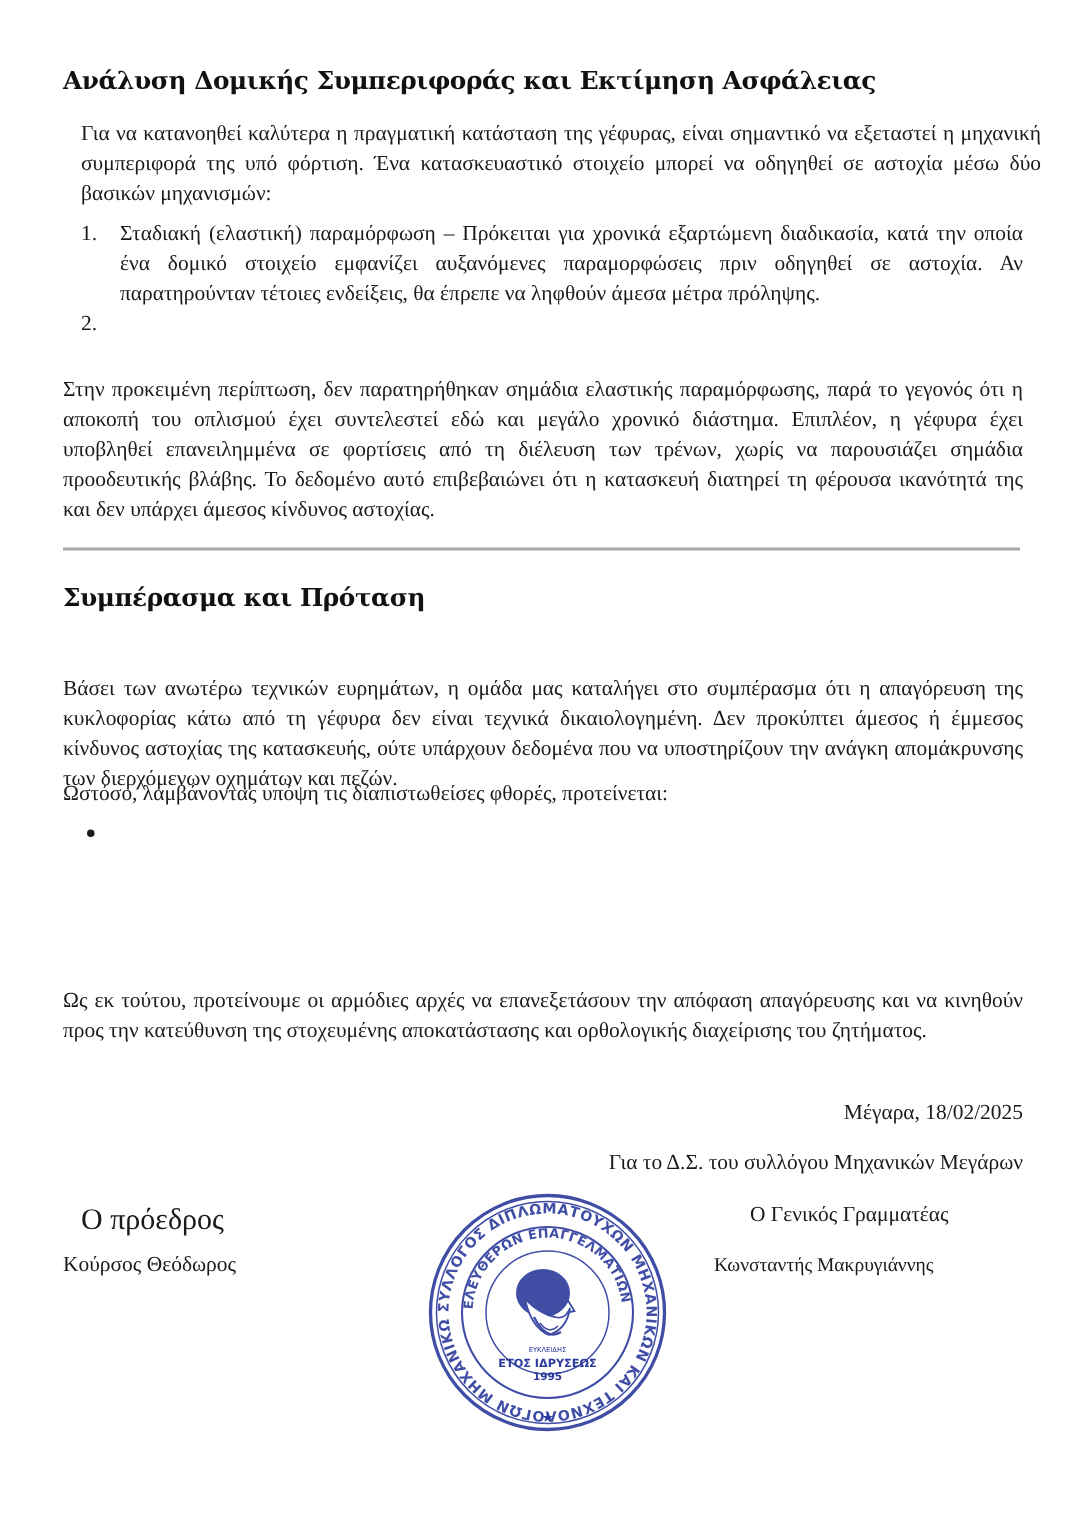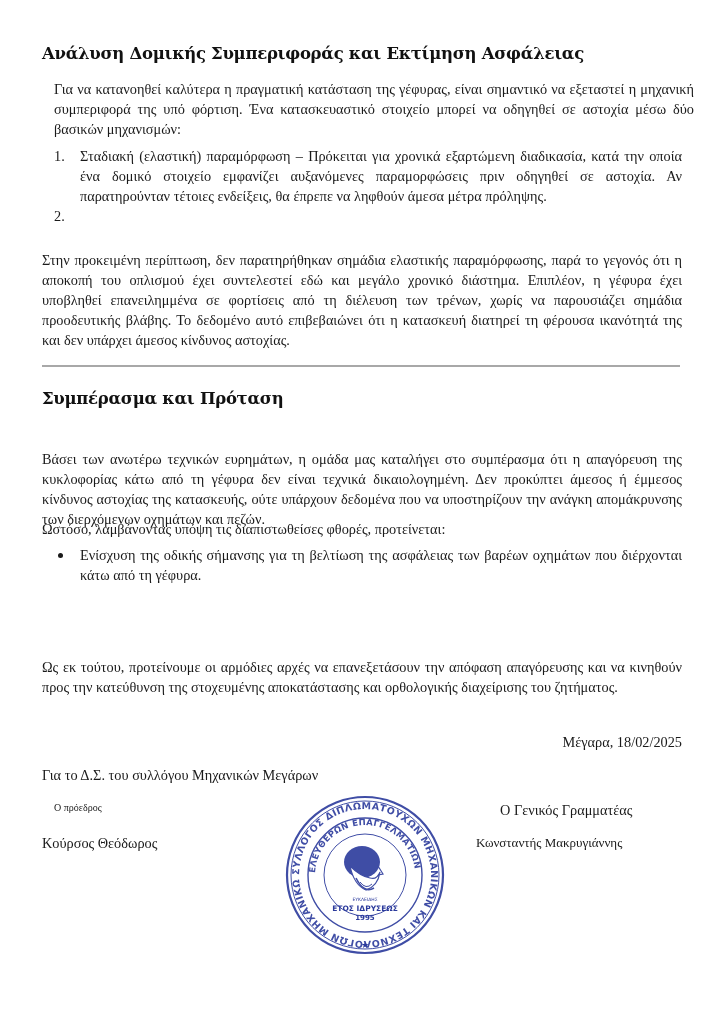--- a/index.html
+++ b/index.html
@@ -17,22 +17,22 @@
     .para2 { position: absolute; top: 250px; left: 0; width: 640px; }
     .divider { position: absolute; top: 365px; left: 0; width: 638px; height: 0; border-top: 2px solid #a8a8a8; }
     .sec2-title { position: absolute; top: 389px; left: 0; }
     .concl { position: absolute; top: 424px; left: 0; width: 640px; margin-top: 25px; }
     .however { position: absolute; top: 519px; left: 0; width: 640px; }
     ul.props { position: absolute; top: 545px; left: 0; width: 640px; margin: 0; padding: 0; list-style: none; }
     ul.props li { position: relative; padding-left: 38px; font-size: 14.3px; line-height: 20px; text-align: justify; }
     ul.props li .bullet { position: absolute; left: 16px; top: 8px; width: 5px; height: 5px; border-radius: 50%; background: #1a1a1a; }
     .closing { position: absolute; top: 657px; left: 0; width: 640px; }
     .place-date { position: absolute; top: 734px; left: 0; width: 640px; text-align: right; font-size: 14.3px; }
-    .board { position: absolute; top: 767px; left: 0; width: 640px; text-align: left; font-size: 14.3px; }
-    .sig-left-role { position: absolute; top: 802px; left: 12px; font-size: 10px; }
+    .board { position: absolute; top: 767px; left: 0; width: 640px; text-align: right; font-size: 14.3px; }
+    .sig-left-role { position: absolute; top: 802px; left: 12px; font-size: 20px; }
     .sig-left-name { position: absolute; top: 835px; left: 0; font-size: 14.3px; }
     .sig-right-role { position: absolute; top: 802px; left: 458px; font-size: 14.3px; }
     .sig-right-name { position: absolute; top: 835px; left: 434px; font-size: 13px; }
     .seal { position: absolute; left: 280px; top: 790px; width: 170px; height: 170px; }
   </style>
 </head>
 <body>
 
 <div class="page">
 
@@ -56,21 +56,20 @@
 
   <h2 class="sec2-title">Συμπέρασμα και Πρόταση</h2>
 
   <p class="concl">Βάσει των ανωτέρω τεχνικών ευρημάτων, η ομάδα μας καταλήγει στο συμπέρασμα ότι η απαγόρευση της κυκλοφορίας κάτω από τη γέφυρα δεν είναι τεχνικά δικαιολογημένη. Δεν προκύπτει άμεσος ή έμμεσος κίνδυνος αστοχίας της κατασκευής, ούτε υπάρχουν δεδομένα που να υποστηρίζουν την ανάγκη απομάκρυνσης των διερχόμενων οχημάτων και πεζών.</p>
 
   <p class="however">Ωστόσο, λαμβάνοντας υπόψη τις διαπιστωθείσες φθορές, προτείνεται:</p>
 
   <ul class="props">
     <li>
       <span class="bullet"></span>
-      <span>Ενίσχυση της οδικής σήμανσης για τη βελτίωση της ασφάλειας των βαρέων οχημάτων που διέρχονται κάτω από τη γέφυρα.</span>
     </li>
   </ul>
 
   <p class="closing">Ως εκ τούτου, προτείνουμε οι αρμόδιες αρχές να επανεξετάσουν την απόφαση απαγόρευσης και να κινηθούν προς την κατεύθυνση της στοχευμένης αποκατάστασης και ορθολογικής διαχείρισης του ζητήματος.</p>
 
   <div class="place-date">Μέγαρα, 18/02/2025</div>
   <div class="board">Για το Δ.Σ. του συλλόγου Μηχανικών Μεγάρων</div>
 
   <div class="sig-left-role">Ο πρόεδρος</div>
   <div class="sig-left-name">Κούρσος Θεόδωρος</div>

